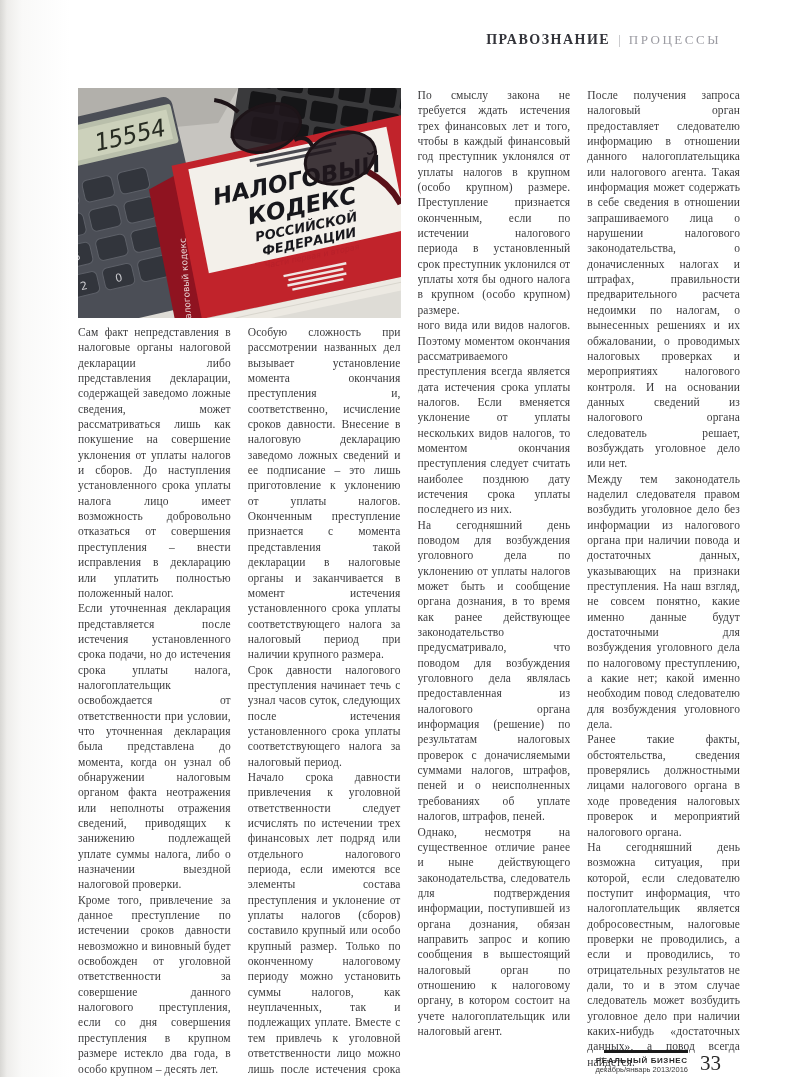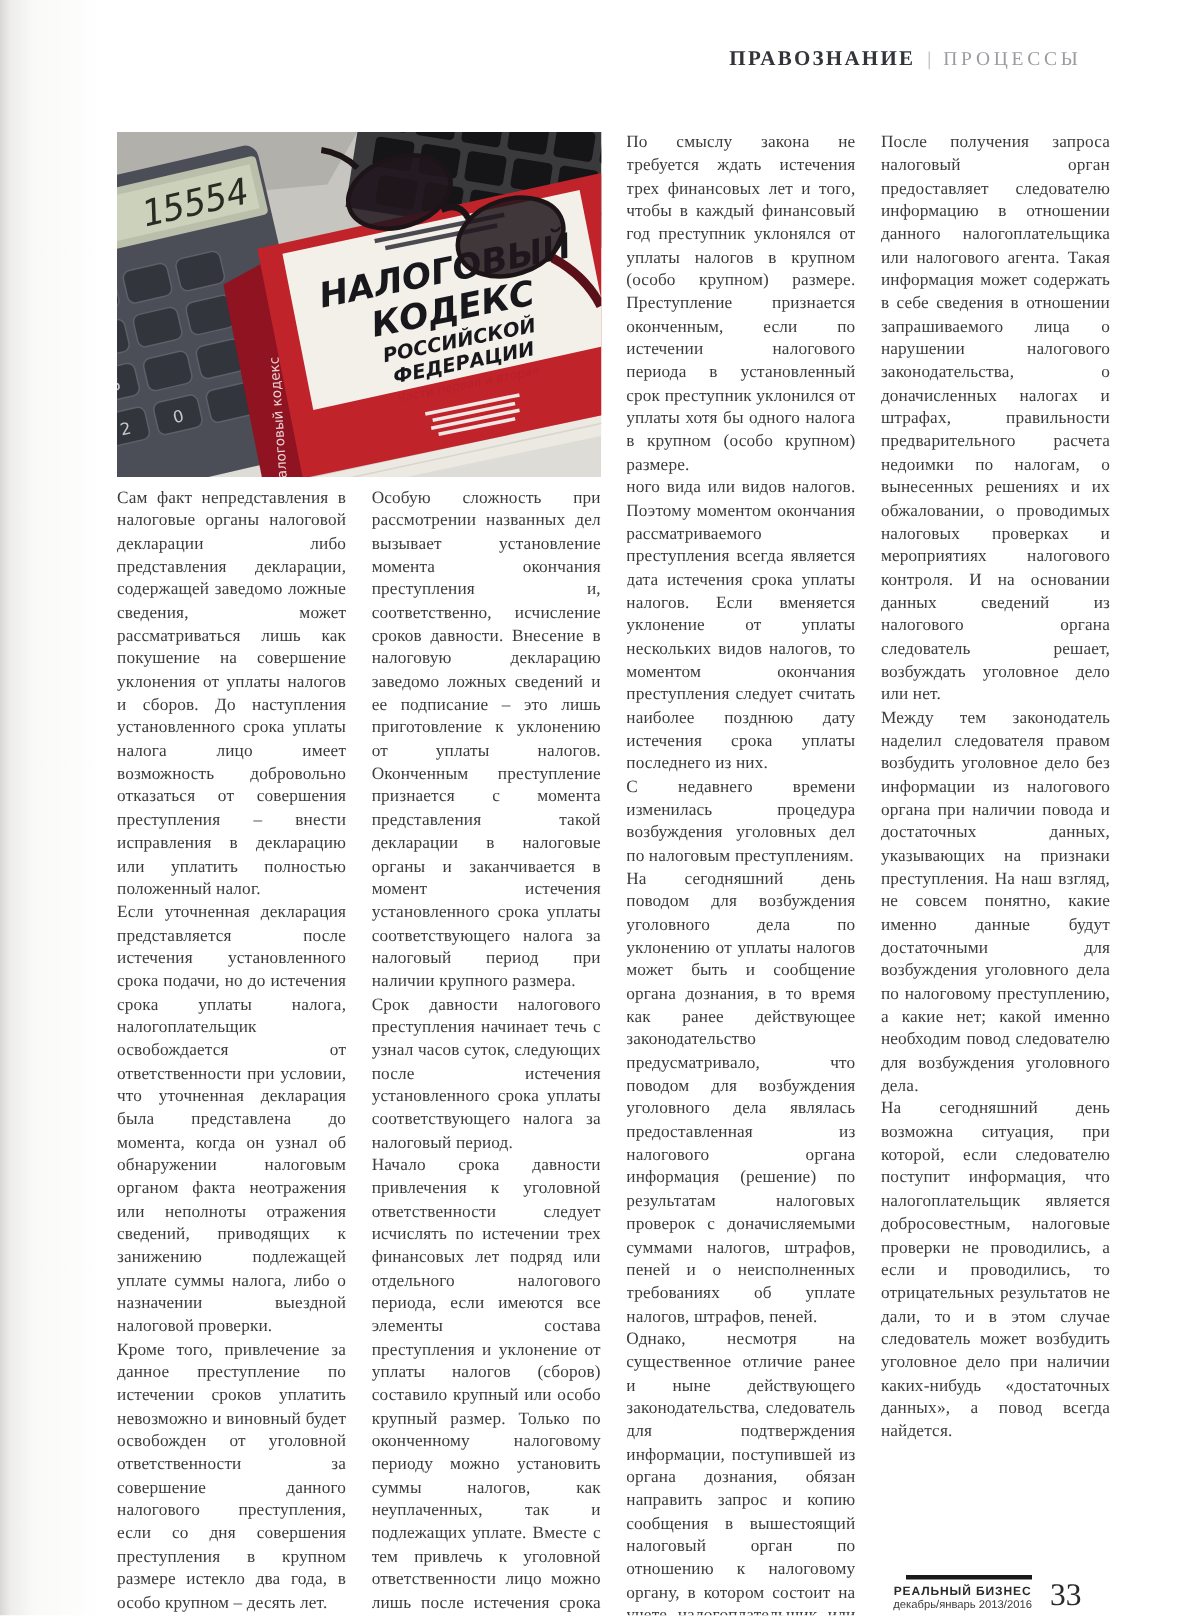--- a/index.html
+++ b/index.html
@@ -144,40 +144,40 @@
           <path d="M 216 52 Q 228 46 234 58" fill="none" stroke="#1d1418" stroke-width="4"></path>
           <path d="M 290 84 Q 312 96 322 116" fill="none" stroke="#5a1018" stroke-width="6"></path>
           <path d="M 160 24 Q 150 14 136 12" fill="none" stroke="#1d1418" stroke-width="4"></path>
         </g>
       </svg>
     </figure>
 
     <div class="col col1">
       <p>Сам факт непредставления в налоговые органы налоговой декларации либо представления декларации, содержащей заведомо ложные сведения, может рассматриваться лишь как покушение на совершение уклонения от уплаты налогов и сборов. До наступления установленного срока уплаты налога лицо имеет возможность добровольно отказаться от совершения преступления – внести исправления в декларацию или уплатить полностью положенный налог.</p>
       <p>Если уточненная декларация представляется после истечения установленного срока подачи, но до истечения срока уплаты налога, налогоплательщик освобождается от ответственности при условии, что уточненная декларация была представлена до момента, когда он узнал об обнаружении налоговым органом факта неотражения или неполноты отражения сведений, приводящих к занижению подлежащей уплате суммы налога, либо о назначении выездной налоговой проверки.</p>
-      <p>Кроме того, привлечение за данное преступление по истечении сроков уплатить невозможно и виновный будет освобожден от уголовной ответственности за совершение данного налогового преступления, если со дня совершения преступления в крупном размере истекло два года, в особо крупном – десять лет.</p>
+      <p>Кроме того, привлечение за данное преступление по истечении сроков давности невозможно и виновный будет освобожден от уголовной ответственности за совершение данного налогового преступления, если со дня совершения преступления в крупном размере истекло два года, в особо крупном – десять лет.</p>
     </div>
 
     <div class="col col2">
       <p>Особую сложность при рассмотрении названных дел вызывает установление момента окончания преступления и, соответственно, исчисление сроков давности. Внесение в налоговую декларацию заведомо ложных сведений и ее подписание – это лишь приготовление к уклонению от уплаты налогов. Оконченным преступление признается с момента представления такой декларации в налоговые органы и заканчивается в момент истечения установленного срока уплаты соответствующего налога за налоговый период при наличии крупного размера.</p>
       <p>Срок давности налогового преступления начинает течь с узнал часов суток, следующих после истечения установленного срока уплаты соответствующего налога за налоговый период.</p>
       <p>Начало срока давности привлечения к уголовной ответственности следует исчислять по истечении трех финансовых лет подряд или отдельного налогового периода, если имеются все элементы состава преступления и уклонение от уплаты налогов (сборов) составило крупный или особо крупный размер. Только по оконченному налоговому периоду можно установить суммы налогов, как неуплаченных, так и подлежащих уплате. Вместе с тем привлечь к уголовной ответственности лицо можно лишь после истечения срока уплаты дан-</p>
     </div>
 
     <div class="col col3">
       <p>По смыслу закона не требуется ждать истечения трех финансовых лет и того, чтобы в каждый финансовый год преступник уклонялся от уплаты налогов в крупном (особо крупном) размере. Преступление признается оконченным, если по истечении налогового периода в установленный срок преступник уклонился от уплаты хотя бы одного налога в крупном (особо крупном) размере.</p>
       <p>ного вида или видов налогов. Поэтому моментом окончания рассматриваемого преступления всегда является дата истечения срока уплаты налогов. Если вменяется уклонение от уплаты нескольких видов налогов, то моментом окончания преступления следует считать наиболее позднюю дату истечения срока уплаты последнего из них.</p>
-      <p>С недавнего времени изменилась процедура возбуждения уголовных дел по налоговым преступлениям.</p>
       <p>На сегодняшний день поводом для возбуждения уголовного дела по уклонению от уплаты налогов может быть и сообщение органа дознания, в то время как ранее действующее законодательство предусматривало, что поводом для возбуждения уголовного дела являлась предоставленная из налогового органа информация (решение) по результатам налоговых проверок с доначисляемыми суммами налогов, штрафов, пеней и о неисполненных требованиях об уплате налогов, штрафов, пеней.</p>
       <p>Однако, несмотря на существенное отличие ранее и ныне действующего законодательства, следователь для подтверждения информации, поступившей из органа дознания, обязан направить запрос и копию сообщения в вышестоящий налоговый орган по отношению к налоговому органу, в котором состоит на учете налогоплательщик или налоговый агент.</p>
     </div>
 
     <div class="col col4">
       <p>После получения запроса налоговый орган предоставляет следователю информацию в отношении данного налогоплательщика или налогового агента. Такая информация может содержать в себе сведения в отношении запрашиваемого лица о нарушении налогового законодательства, о доначисленных налогах и штрафах, правильности предварительного расчета недоимки по налогам, о вынесенных решениях и их обжаловании, о проводимых налоговых проверках и мероприятиях налогового контроля. И на основании данных сведений из налогового органа следователь решает, возбуждать уголовное дело или нет.</p>
       <p>Между тем законодатель наделил следователя правом возбудить уголовное дело без информации из налогового органа при наличии повода и достаточных данных, указывающих на признаки преступления. На наш взгляд, не совсем понятно, какие именно данные будут достаточными для возбуждения уголовного дела по налоговому преступлению, а какие нет; какой именно необходим повод следователю для возбуждения уголовного дела.</p>
+      <p>Ранее такие факты, обстоятельства, сведения проверялись должностными лицами налогового органа в ходе проведения налоговых проверок и мероприятий налогового органа.</p>
       <p>На сегодняшний день возможна ситуация, при которой, если следователю поступит информация, что налогоплательщик является добросовестным, налоговые проверки не проводились, а если и проводились, то отрицательных результатов не дали, то и в этом случае следователь может возбудить уголовное дело при наличии каких-нибудь «достаточных данных», а повод всегда найдется.</p>
     </div>
 
   </div>
 
   <div class="footer">
     <div class="mag-block">
       <div class="footer-rule"></div>
       <div class="mag-name">РЕАЛЬНЫЙ БИЗНЕС</div>
       <div class="mag-issue">декабрь/январь 2013/2016</div>

